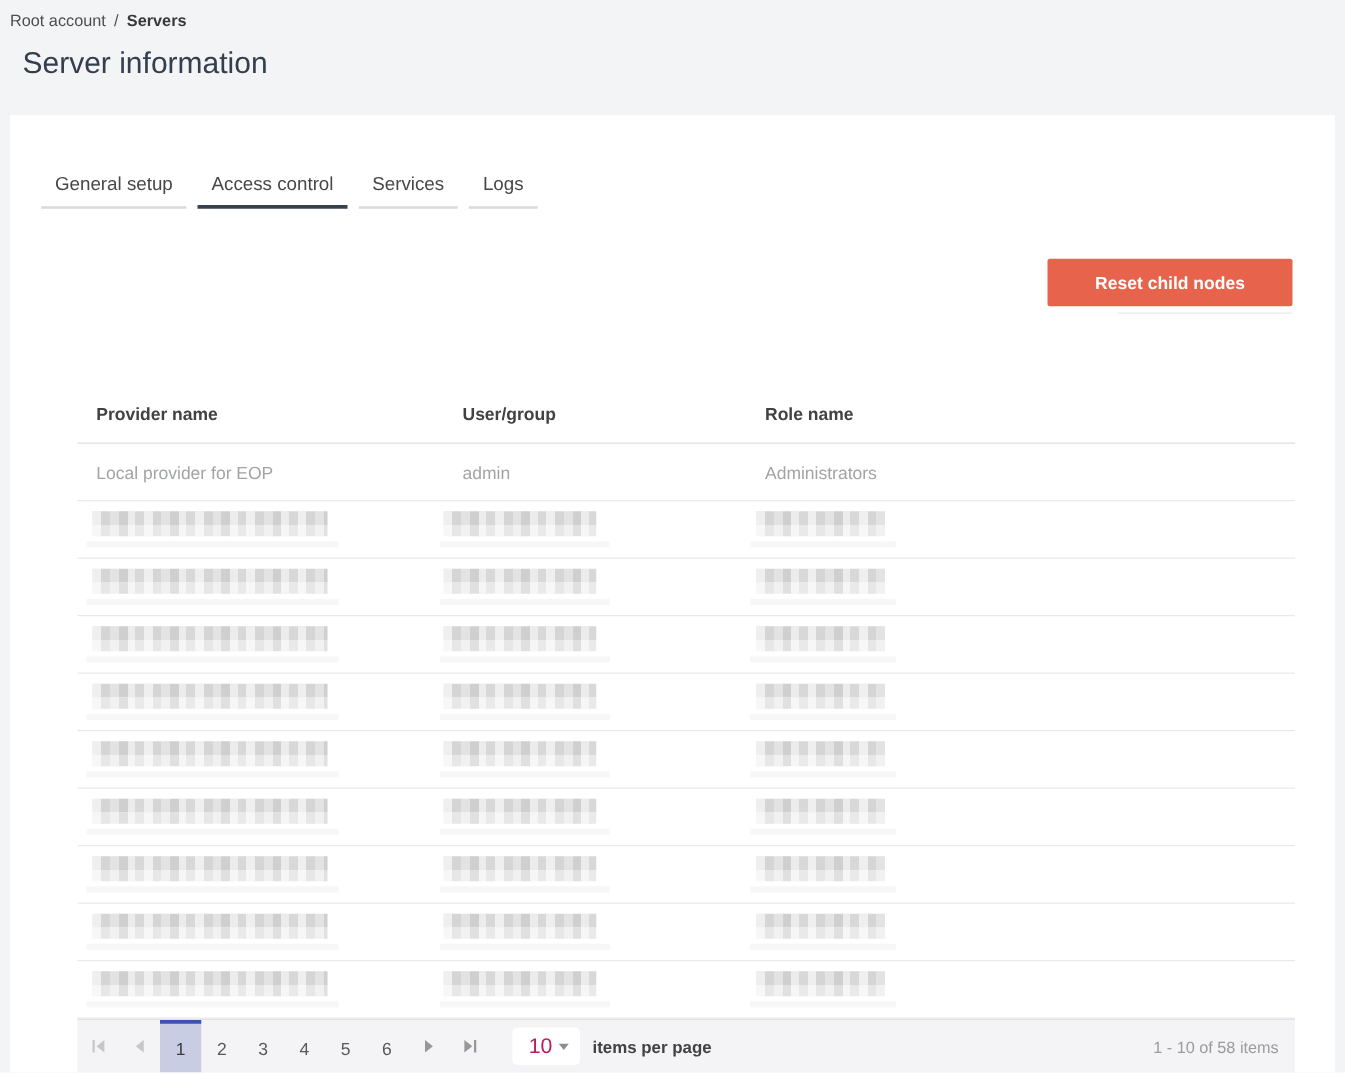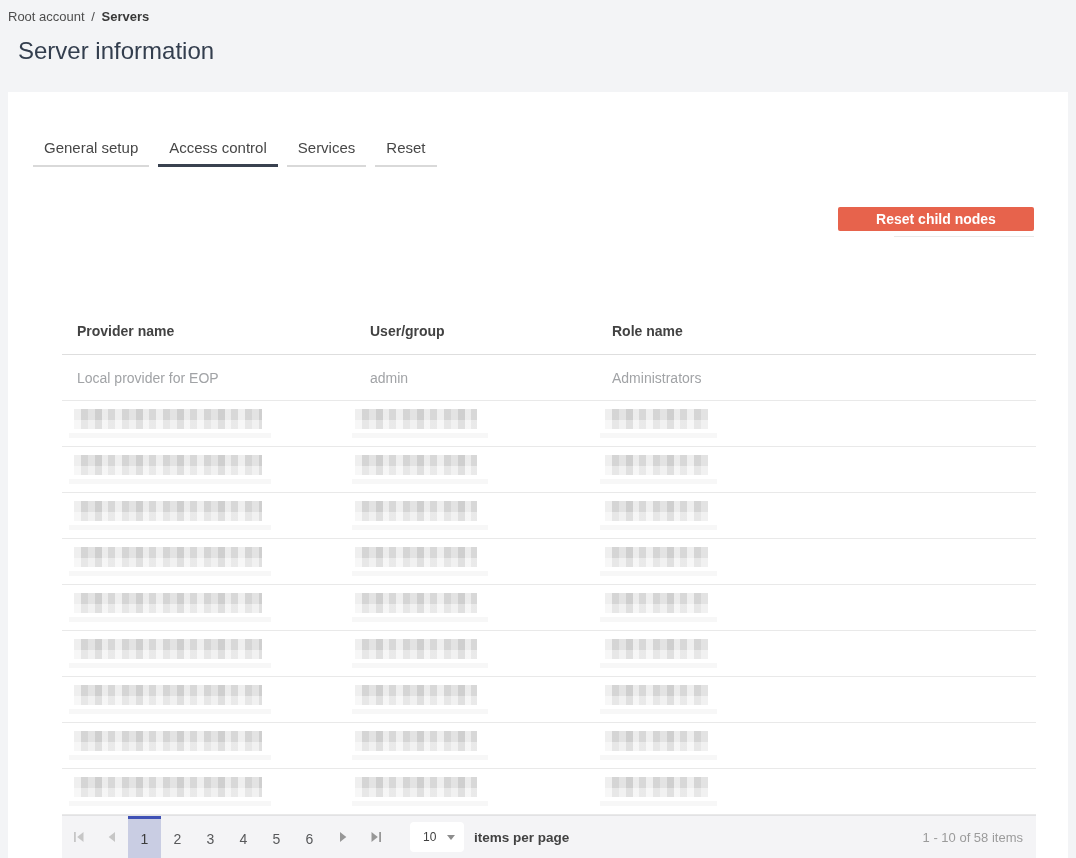--- a/index.html
+++ b/index.html
@@ -51,21 +51,21 @@
   .actions {
     position: absolute; right: 34px; top: 115px;
     display: flex; flex-direction: column; align-items: flex-end;
   }
   .btn {
     border: none; border-radius: 2px;
     color: #ffffff; font-family: "Liberation Sans", sans-serif;
     font-size: 14px; font-weight: bold; cursor: pointer;
     display: flex; align-items: center; justify-content: center;
   }
-  .btn-reset { width: 196px; height: 24px; background: #e7634c; }
+  .btn-reset { width: 196px; height: 38px; background: #e7634c; }
   .btn-add   { width: 130px; height: 38px; background: #4caf50; margin-top: 14px; }
   .actions-divider { width: 140px; height: 1px; background: #e9e9e9; margin-top: 5px; }
 
   
   .grid { position: absolute; left: 54px; right: 32px; top: 215px; }
   .grid-header {
     display: flex; height: 48px; align-items: center;
     border-bottom: 1px solid #dedede;
   }
   .gh-cell { font-size: 14px; font-weight: bold; color: #424242; padding-left: 15px; cursor: pointer; }
@@ -113,21 +113,21 @@
     background: #c9cde3; border-top: 3px solid #3f51b5; color: #3c3c3c;
   }
   .pg-btn.disabled { color: #c6c6c6; cursor: default; }
   .pg-btn.enabled { color: #979797; }
   .pg-btn svg { display: block; }
 
   .page-size-select {
     width: 54px; height: 30px; background: #ffffff; border-radius: 4px;
     margin-left: 18px; align-self: center;
     display: flex; align-items: center; justify-content: space-between;
-    padding: 0 9px 0 13px; font-size: 12px; color: #404040; cursor: pointer;
+    padding: 0 9px 0 13px; font-size: 17px; color: #be185d; cursor: pointer;
     flex: none;
   }
   .caret-down {
     width: 0; height: 0;
     border-left: 4.5px solid transparent; border-right: 4.5px solid transparent;
     border-top: 5px solid #8d8d8d;
   }
   .pg-label { align-self: center; margin-left: 10px; font-size: 13.5px; color: #424242; flex: none; font-weight: bold; }
   .pg-spacer { flex: 1; }
   .pg-range { align-self: center; margin-right: 13px; font-size: 13px; color: #9b9b9b; flex: none; margin-left: 26px; }
@@ -142,21 +142,21 @@
 </div>
 
 <h1 class="page-title">Server information</h1>
 
 <div class="card">
 
   <div class="tabstrip">
     <div class="tab">General setup</div>
     <div class="tab active">Access control</div>
     <div class="tab">Services</div>
-    <div class="tab">Reset</div>
+    <div class="tab">Logs</div>
   </div>
 
   <div class="actions">
     <button class="btn btn-reset">Reset child nodes</button>
     <div class="actions-divider"></div>
   </div>
 
   <div class="grid">
     <div class="grid-header">
       <div class="gh-cell c1">Provider name</div>

